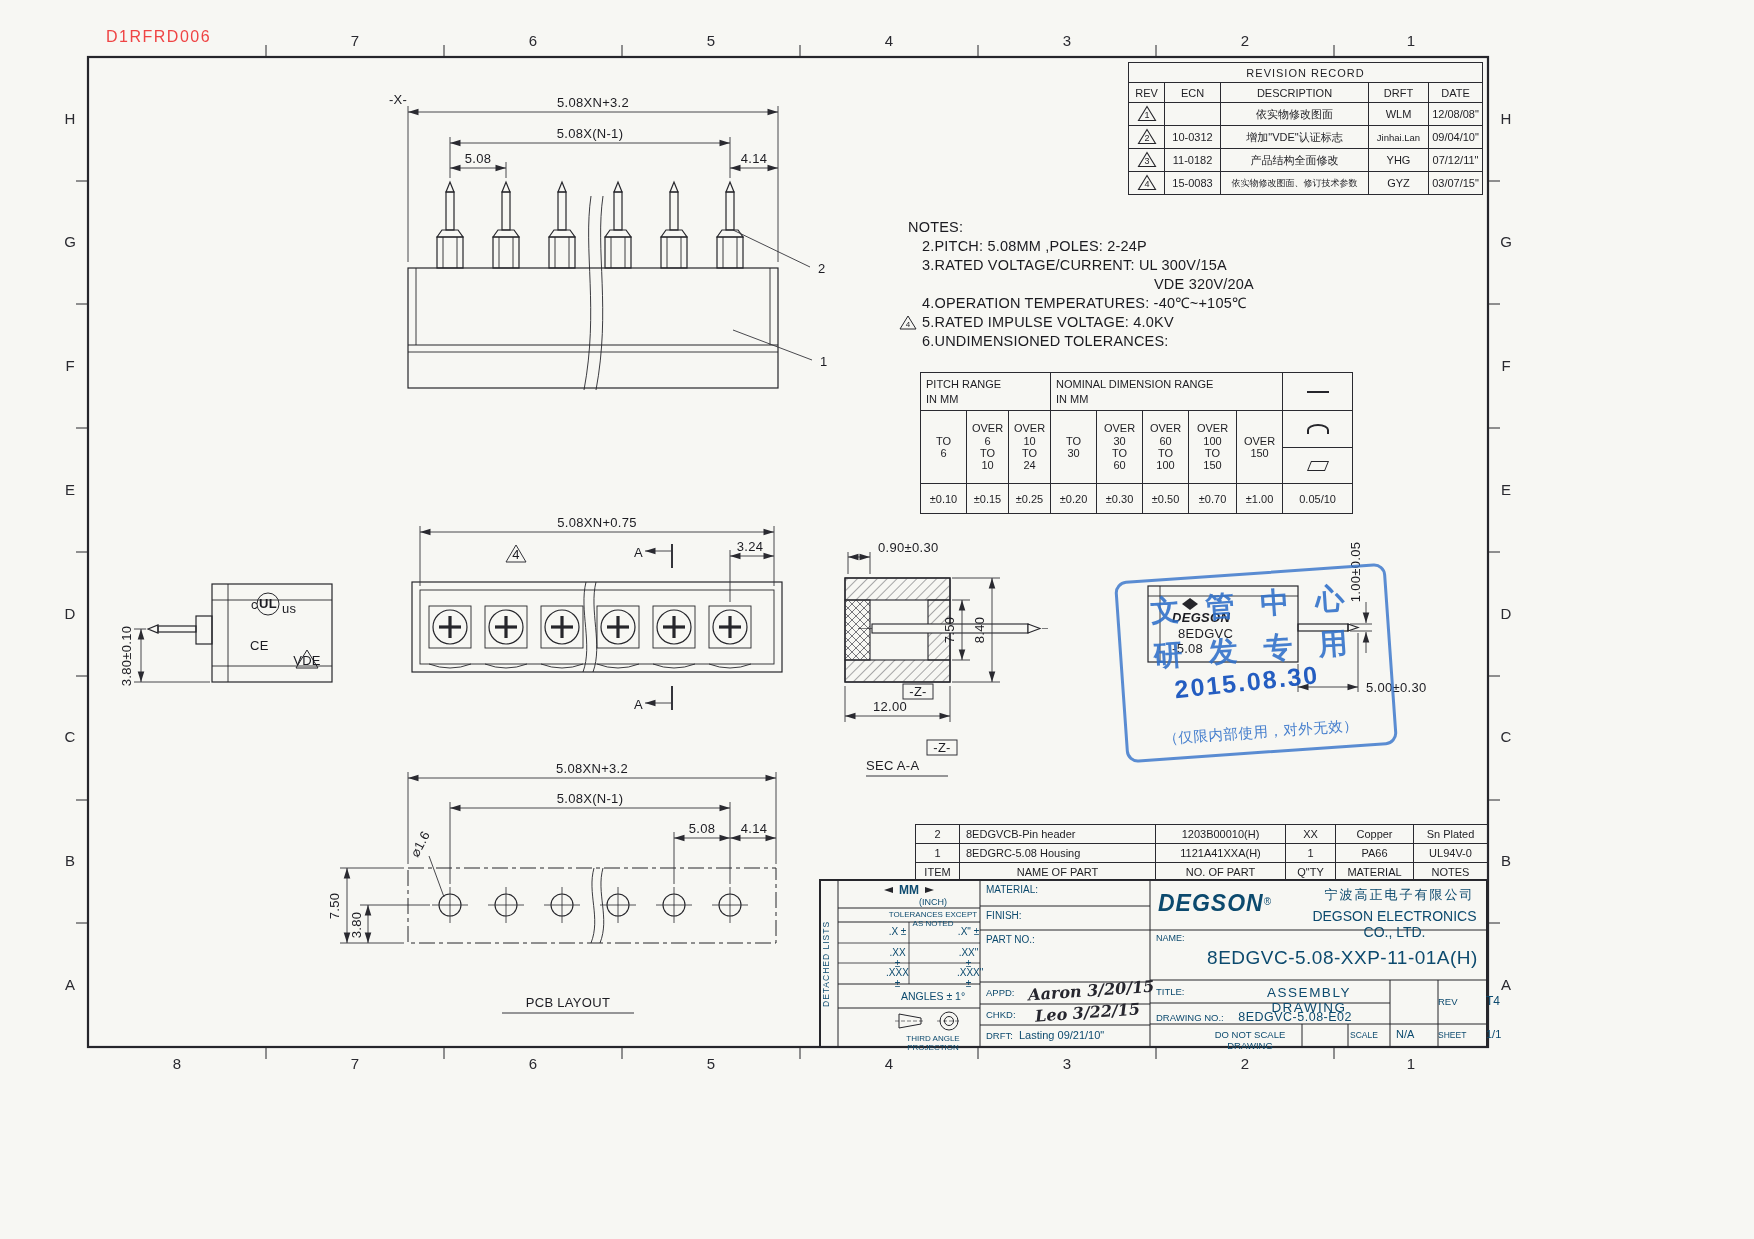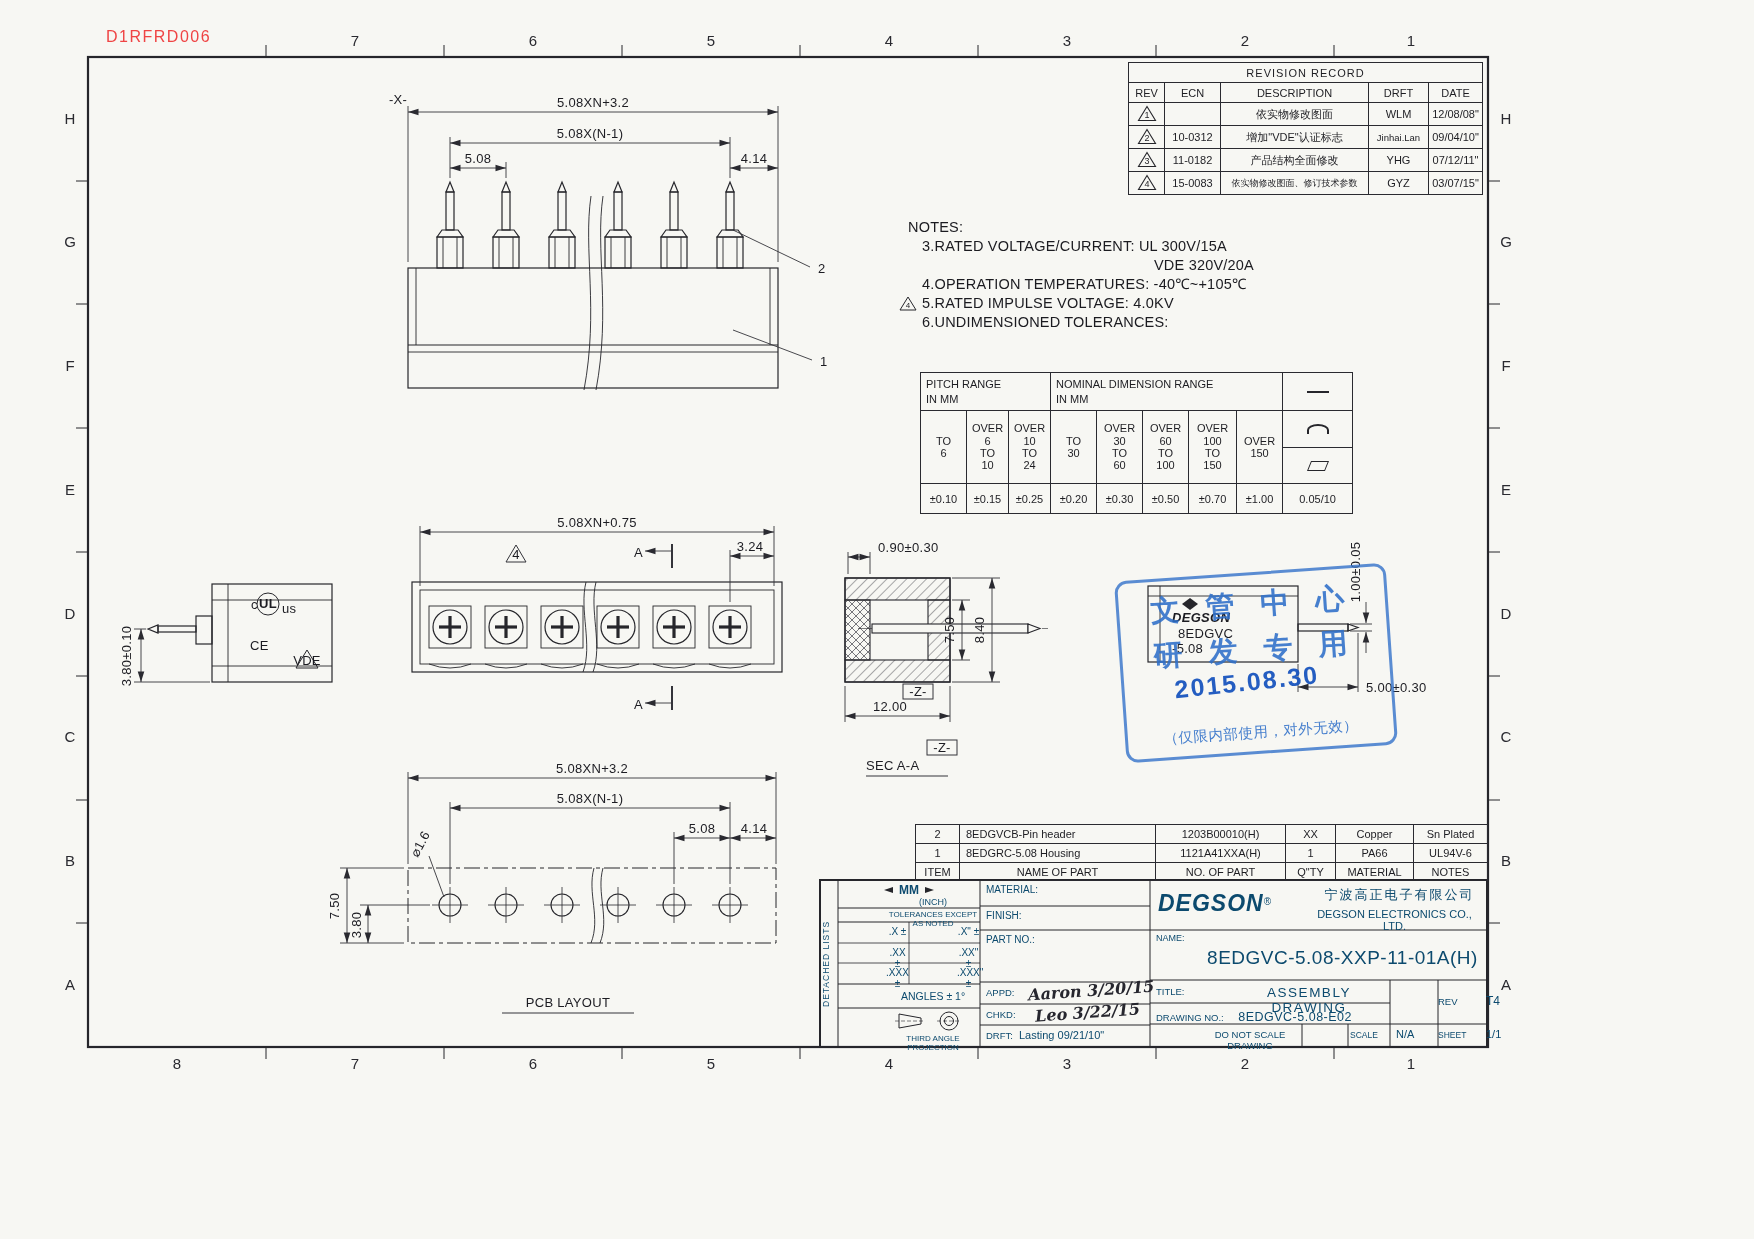--- a/index.html
+++ b/index.html
@@ -475,20 +475,21 @@
       <td>15-0083</td>
       <td class="rev-desc" style="font-size:9px">依实物修改图面、修订技术参数</td>
       <td>GYZ</td>
       <td>03/07/15"</td>
     </tr>
   </tbody>
     </table>
 
   <div class="notes">
     <div class="nline title">NOTES:</div>
+    <div class="nline">2.PITCH: 5.08MM ,POLES: 2-24P</div>
     <div class="nline">3.RATED VOLTAGE/CURRENT: UL   300V/15A</div>
     <div class="nline indent">VDE 320V/20A</div>
     <div class="nline">4.OPERATION TEMPERATURES: -40℃~+105℃</div>
     <div class="nline">
       <span class="tri-abs"><svg width="18" height="15">
             <polygon points="9,1 17,14 1,14" fill="none" stroke="#26262b" stroke-width="1"></polygon>
             <text x="9" y="12" text-anchor="middle" font-size="8" fill="#26262b">4</text>
           </svg></span>
       <span>5.RATED IMPULSE VOLTAGE: 4.0KV</span>
     </div>
@@ -586,21 +587,21 @@
       <td>XX</td>
       <td>Copper</td>
       <td>Sn Plated</td>
     </tr>
     <tr class="parts-row">
       <td>1</td>
       <td class="al">8EDGRC-5.08 Housing</td>
       <td>1121A41XXA(H)</td>
       <td>1</td>
       <td>PA66</td>
-      <td>UL94V-6</td>
+      <td>UL94V-0</td>
     </tr>
     <tr class="parts-head">
       <td>ITEM</td>
       <td>NAME OF PART</td>
       <td>NO. OF PART</td>
       <td>Q"TY</td>
       <td>MATERIAL</td>
       <td>NOTES</td>
     </tr>
   </tbody>
@@ -642,21 +643,21 @@
   <div class="tbt sig" style="left:1028px; top:981px; font-size:16px;">Aaron 3/20/15</div>
   <div class="tbt" style="left:986px; top:1009px; font-size:9.5px;">CHKD:</div>
   <div class="tbt sig" style="left:1035px; top:1003px; font-size:16px;">Leo 3/22/15</div>
   <div class="tbt" style="left:986px; top:1030px; font-size:9.5px;">DRFT:</div>
   <div class="tbt" style="left:1019px; top:1029px; font-size:11px;">Lasting 09/21/10"</div>
 
   <div class="tbt" style="left:1158px; top:890px;">
     <span style="font-size:23px; font-weight:bold; font-style:italic; letter-spacing:1px;">DEGSON</span><sup style="font-size:10px;">®</sup>
   </div>
   <div class="tbt center" style="left:1268px; top:886px; width:215px; font-size:13px; letter-spacing:2px;">宁波高正电子有限公司</div>
-  <div class="tbt center" style="left:1258px; top:908px; width:225px; font-size:11px;">DEGSON ELECTRONICS CO., LTD.</div>
+  <div class="tbt center" style="left:1258px; top:908px; width:225px; font-size:14px;">DEGSON ELECTRONICS CO., LTD.</div>
 
   <div class="tbt" style="left:1156px; top:933px; font-size:9px;">NAME:</div>
   <div class="tbt center" style="left:1150px; top:947px; width:337px; font-size:19px; letter-spacing:0.5px;">8EDGVC-5.08-XXP-11-01A(H)</div>
 
   <div class="tbt" style="left:1156px; top:986px; font-size:9.5px;">TITLE:</div>
   <div class="tbt center" style="left:1185px; top:985px; width:200px; font-size:13.5px; letter-spacing:1.5px;">ASSEMBLY DRAWING</div>
   <div class="tbt" style="left:1156px; top:1007px;">
     <span style="font-size:9.5px;">DRAWING NO.:</span>
     <span style="font-size:12.5px; margin-left:10px; letter-spacing:0.5px;">8EDGVC-5.08-E02</span>
   </div>

